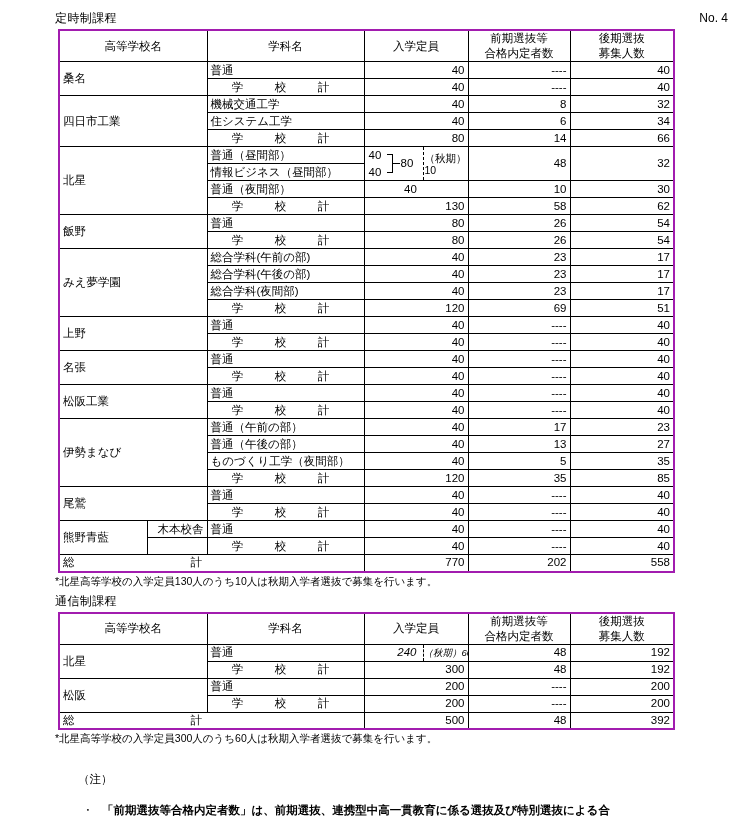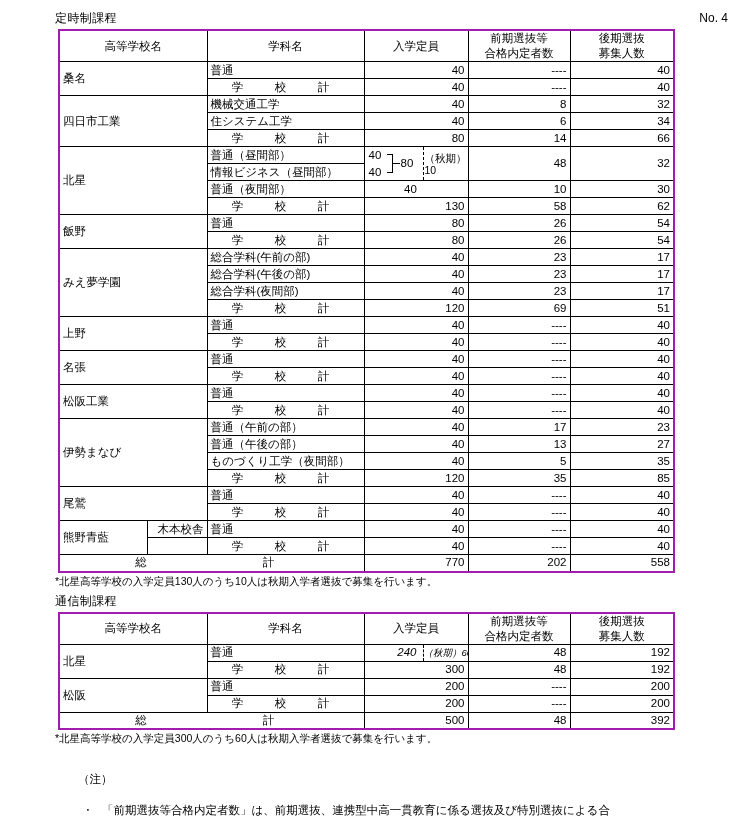--- a/index.html
+++ b/index.html
@@ -95,21 +95,20 @@
   td.dept {
     text-align: left;
     padding-left: 4px;
   }
   td.subtotal-label {
     text-align: center;
     letter-spacing: 10px;
     padding-left: 30px;
   }
   td.grandtotal-label {
-    text-align: center;
     letter-spacing: 14px;
     padding-left: 0;
   }
   td.sub-campus {
     text-align: right;
     padding-left: 4px;
     font-size: 11.5px;
   }
   .c-school-a{ width: 88px;  }
   .c-school-b{ width: 60px;  }
@@ -218,21 +217,21 @@
   .note-item {
     position: relative;
     padding-left: 24px;
     margin-bottom: 0px;
   }
   .note-bullet {
     position: absolute;
     left: 4px;
     top: 0;
   }
-  .note-text { display: block; }
+  .note-text { display: block; font-weight: bold; }
 </style>
 </head>
 <body>
 
 <div class="page">
 
   <div class="caption-row">
     <span class="caption-title">定時制課程</span>
     <span class="caption-no">No. 4</span>
   </div>

